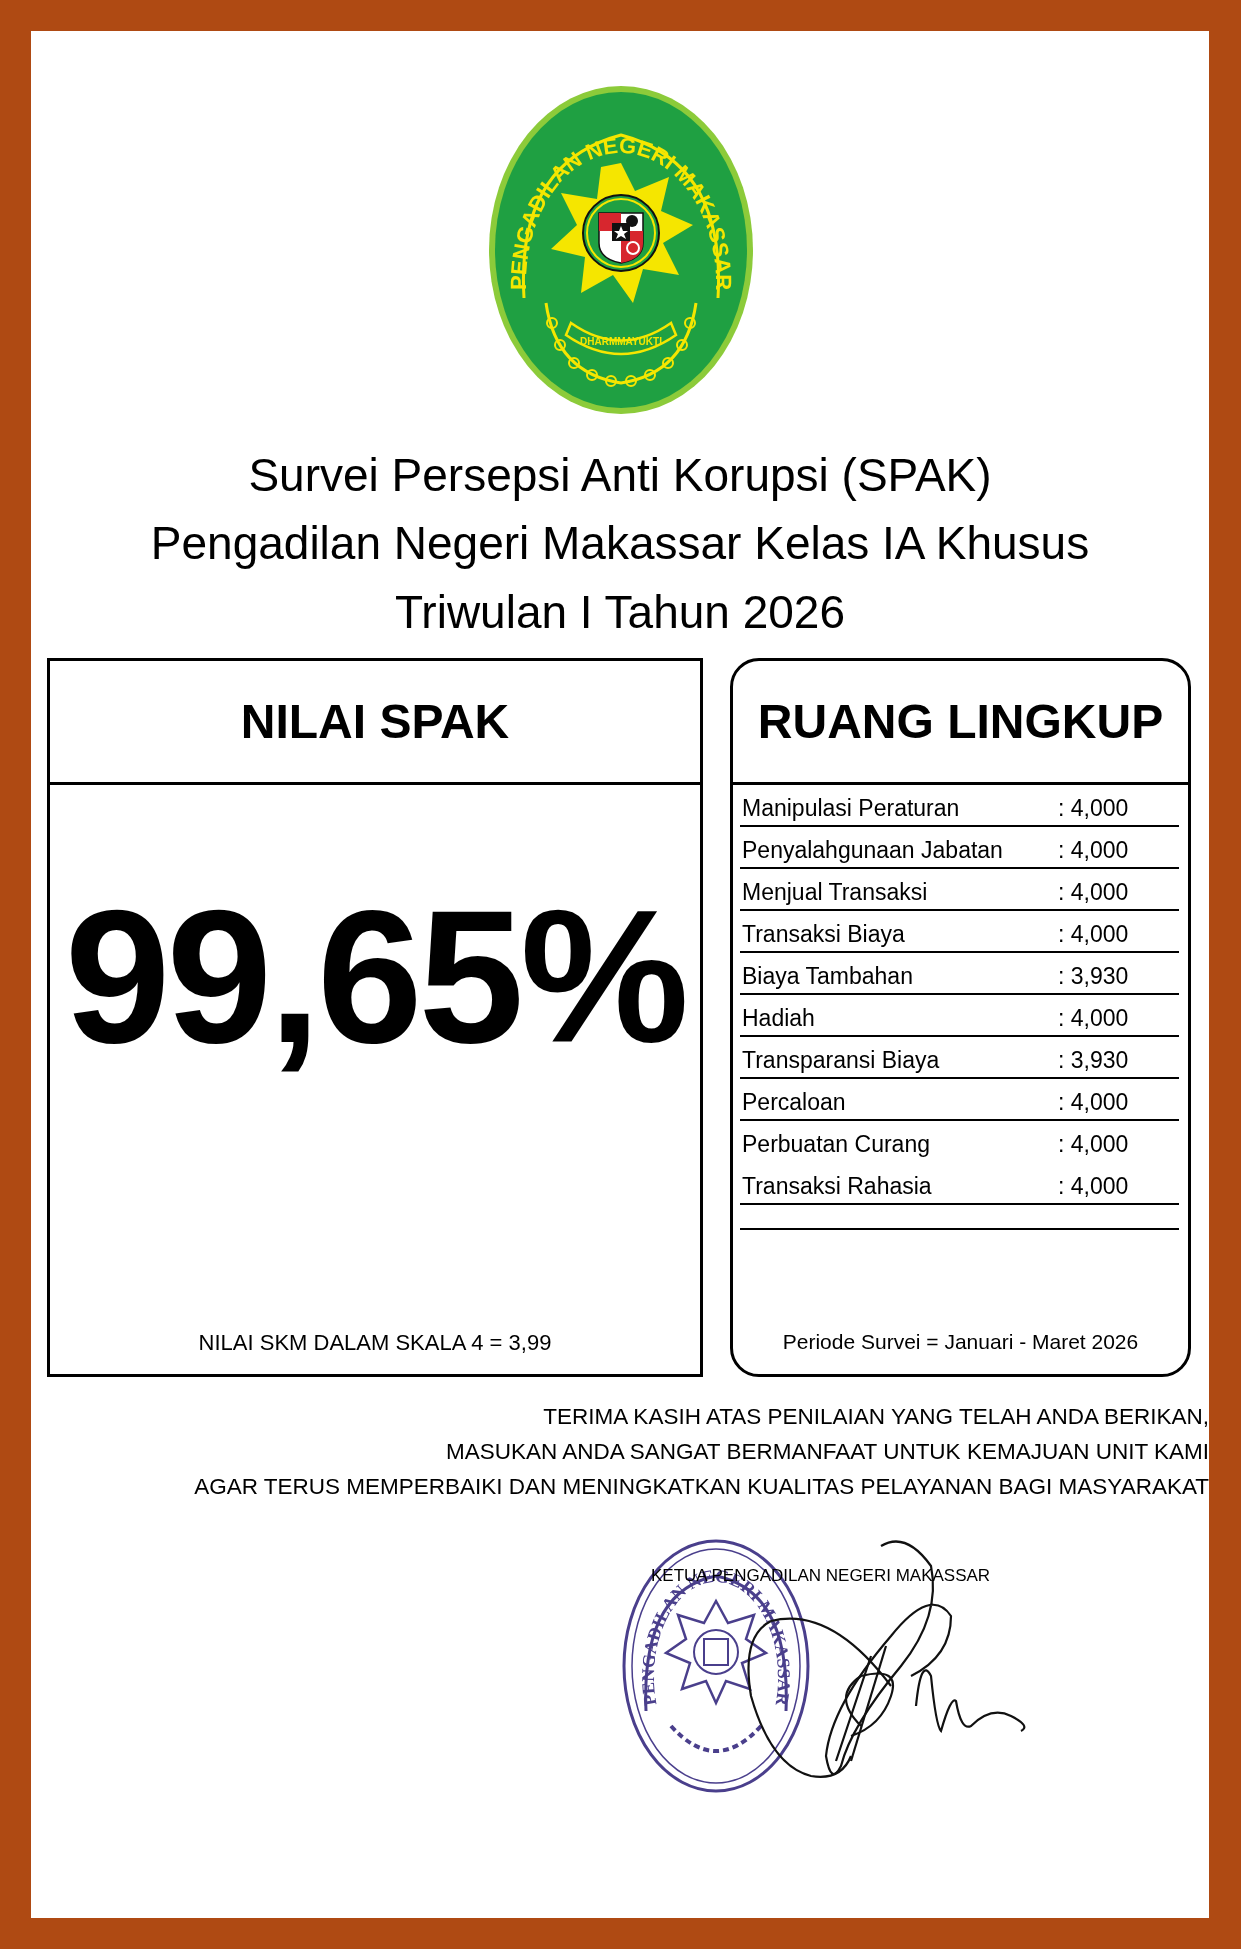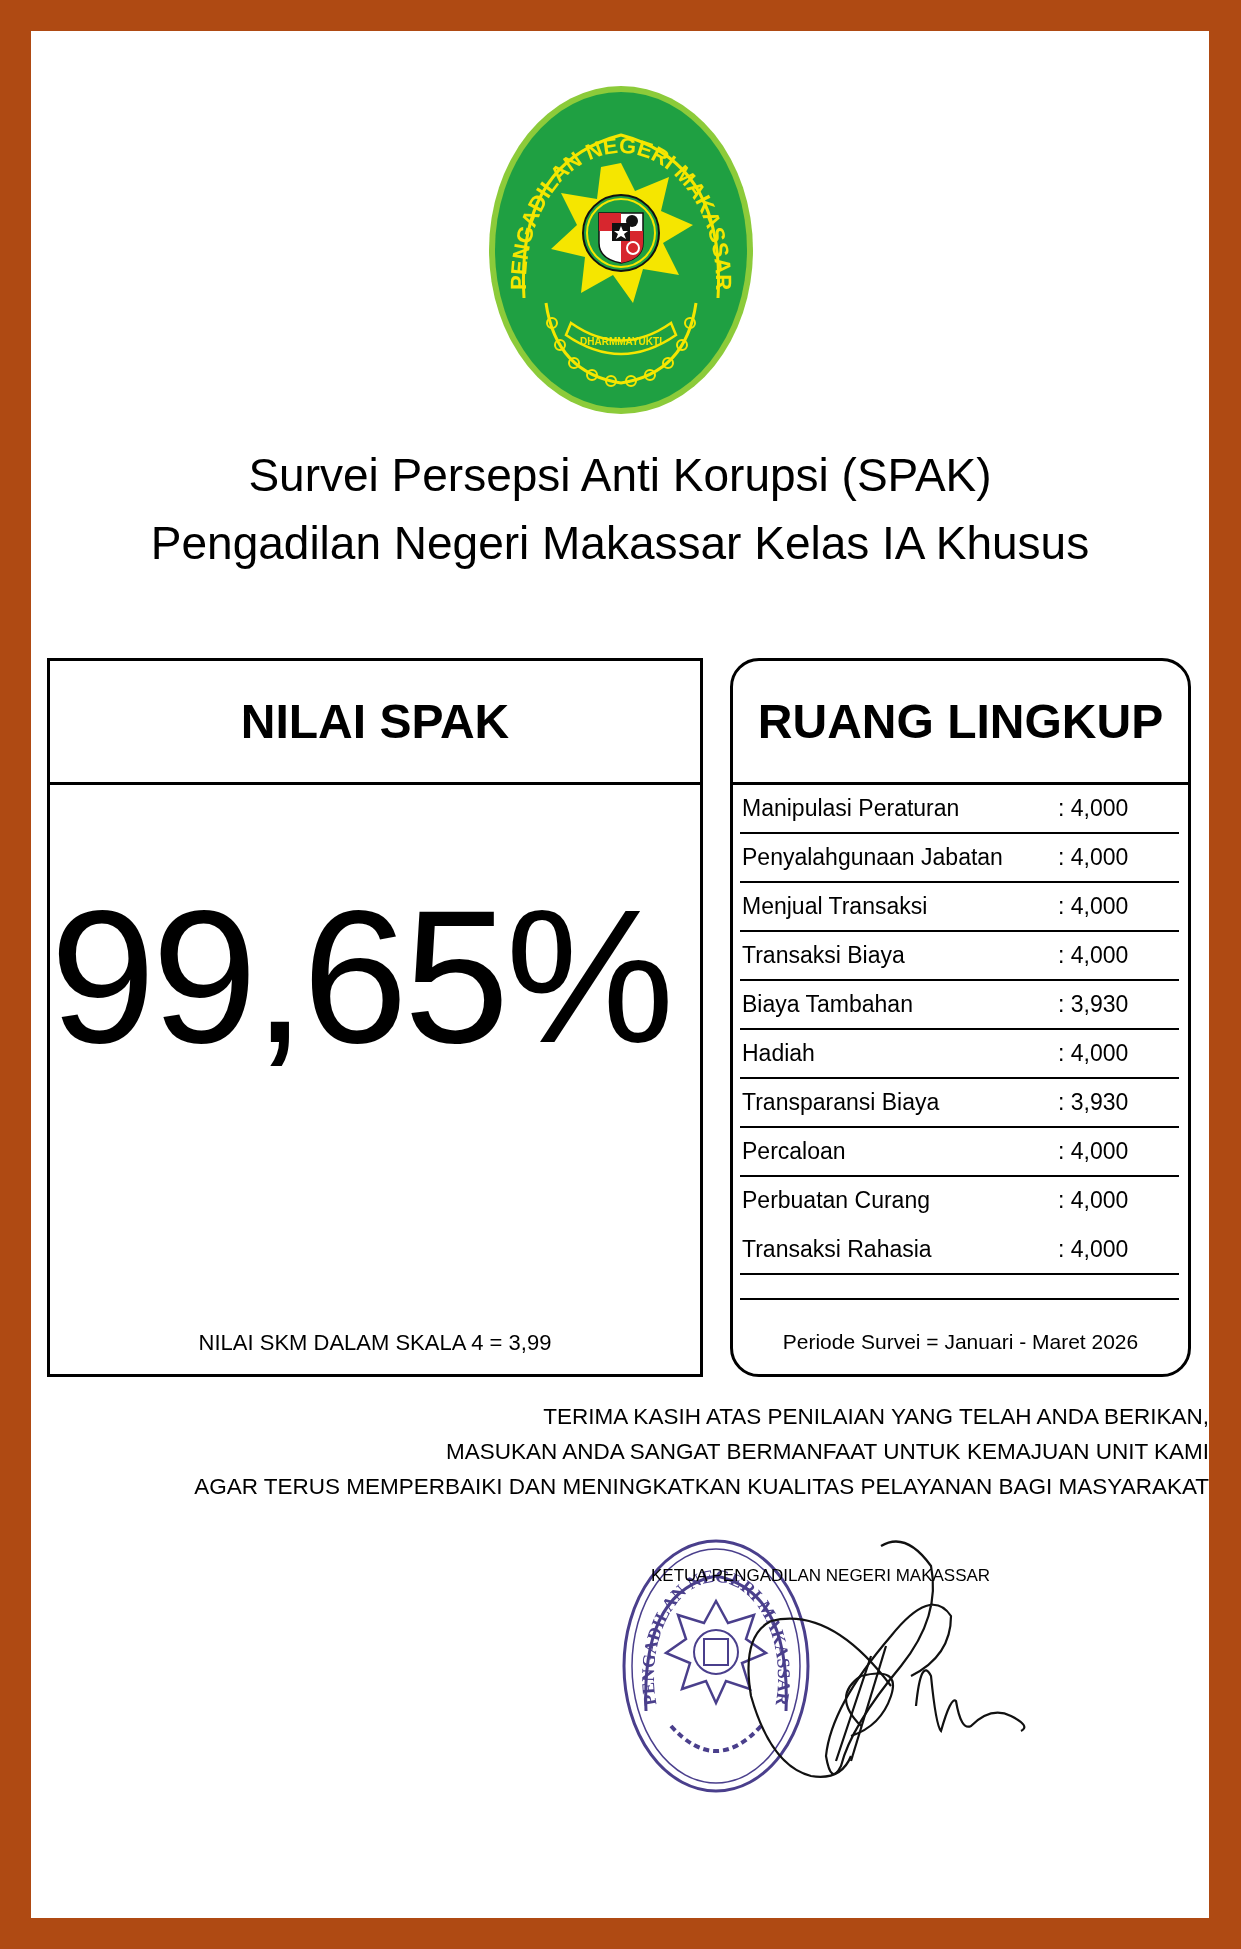--- a/index.html
+++ b/index.html
@@ -28,30 +28,30 @@
   .box-head {
     position: absolute; left: 0; right: 0; top: 0; height: 124px;
     border-bottom: 3px solid #000; box-sizing: border-box;
     display: flex; align-items: center; justify-content: center;
     font-weight: bold; font-size: 48px;
   }
   .left-box { left: 16px; top: 627px; width: 656px; height: 719px; }
   .right-box { left: 699px; top: 627px; width: 461px; height: 719px; border-radius: 29px; }
   .big-value {
     position: absolute; left: 0; right: 0; top: 215px;
-    text-align: left; font-weight: normal; font-size: 190px; line-height: 200px;
+    text-align: center; font-weight: bold; font-size: 190px; line-height: 200px;
     letter-spacing: -4px;
   }
   .skm {
     position: absolute; left: 0; right: 0; bottom: 18px;
     text-align: center; font-size: 22px;
   }
   .rows { position: absolute; left: 7px; right: 9px; top: 124px; }
   .row {
-    height: 49px; box-sizing: border-box; position: relative;
+    height: 42px; box-sizing: border-box; position: relative;
     border-bottom: 2px solid #000;
     font-size: 23px;
   }
   .row.no-line { border-bottom: none; }
   .row .lbl { position: absolute; left: 2px; top: 10px; }
   .row .val { position: absolute; left: 318px; top: 10px; }
   .row.spacer { height: 25px; }
   .periode {
     position: absolute; left: 0; right: 0; bottom: 20px;
     text-align: center; font-size: 21px;
@@ -108,20 +108,21 @@
           <circle cx="196" cy="262" r="5"></circle>
           <circle cx="182" cy="280" r="5"></circle>
         <circle cx="164" cy="292" r="5"></circle>
           <circle cx="145" cy="298" r="5"></circle>
       </g>
     </svg>
   </div>
 
   <div class="title-line" style="top:485px;">Pengadilan Negeri Makassar Kelas IA Khusus</div>
   <div class="title-line" style="top:417px;">Survei Persepsi Anti Korupsi (SPAK)</div>
+  <div class="title-line" style="top:554px;">Triwulan I Tahun 2026</div>
 
   <div class="box left-box">
     <div class="box-head">NILAI SPAK</div>
     <div class="big-value">99,65%</div>
     <div class="skm">NILAI SKM DALAM SKALA 4 = 3,99</div>
   </div>
 
   <div class="box right-box">
     <div class="box-head">RUANG LINGKUP</div>
     <div class="rows">

